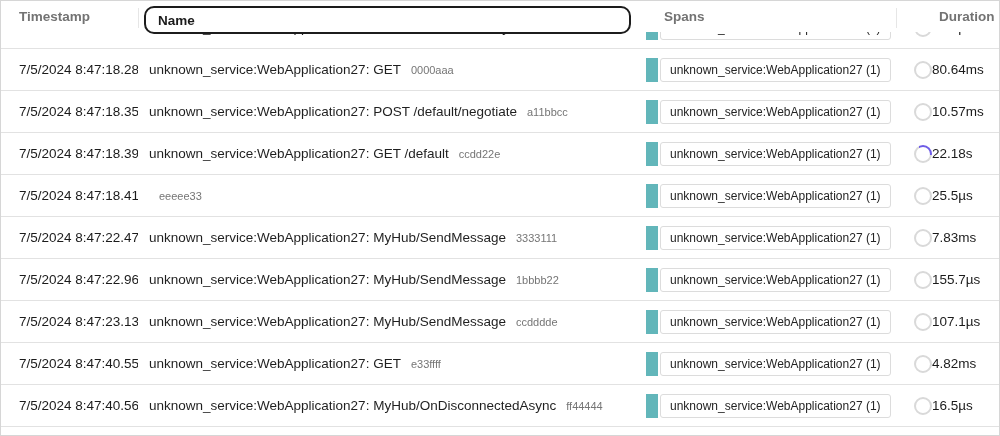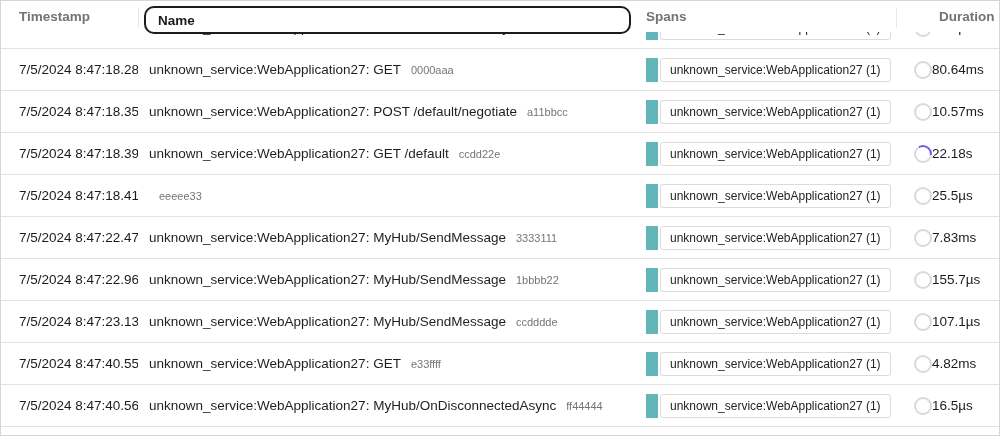--- a/index.html
+++ b/index.html
@@ -21,21 +21,21 @@
   .span-label{margin-left:2px;height:24px;line-height:22px;box-sizing:border-box;border:1px solid #dcdcdc;border-radius:3px;background:#ffffff;padding:0 9px;font-size:12px;color:#242424;white-space:nowrap;}
   .cell-duration{flex:1;padding-left:18px;box-sizing:border-box;display:flex;align-items:center;white-space:nowrap;}
   .ring{width:18px;height:18px;border-radius:50%;border:2px solid #d9d9d9;box-sizing:border-box;flex:none;}
   .ring.arc{border:none;background:conic-gradient(from -30deg,#6e5ce6 0deg 125deg,#d9d9d9 125deg 360deg);position:relative;}
   .ring.arc::after{content:"";position:absolute;inset:2px;background:#ffffff;border-radius:50%;}
   .dur-value{font-size:13.5px;color:#1b1b1b;}
   
   .thead{position:absolute;top:0;left:0;right:0;height:31px;background:#ffffff;z-index:3;}
   .th{position:absolute;top:0;height:31px;display:flex;align-items:center;font-size:13.5px;font-weight:600;color:#737373;}
   .th-ts{left:18px;}
-  .th-spans{left:645px;}
+  .th-spans{left:663px;}
   .th-duration{left:938px;}
   .col-divider{position:absolute;top:7px;width:1px;height:20px;background:#e6e6e6;}
   .divider-1{left:137px;}
   .divider-2{left:895px;}
   .name-box{
     position:absolute;left:143px;top:5px;width:487px;height:28px;box-sizing:border-box;
     border:2px solid #1c1c1c;border-radius:10px;background:#ffffff;z-index:4;
     display:flex;align-items:center;padding-left:12px;
     font-size:13.5px;font-weight:600;color:#1b1b1b;cursor:pointer;
   }

